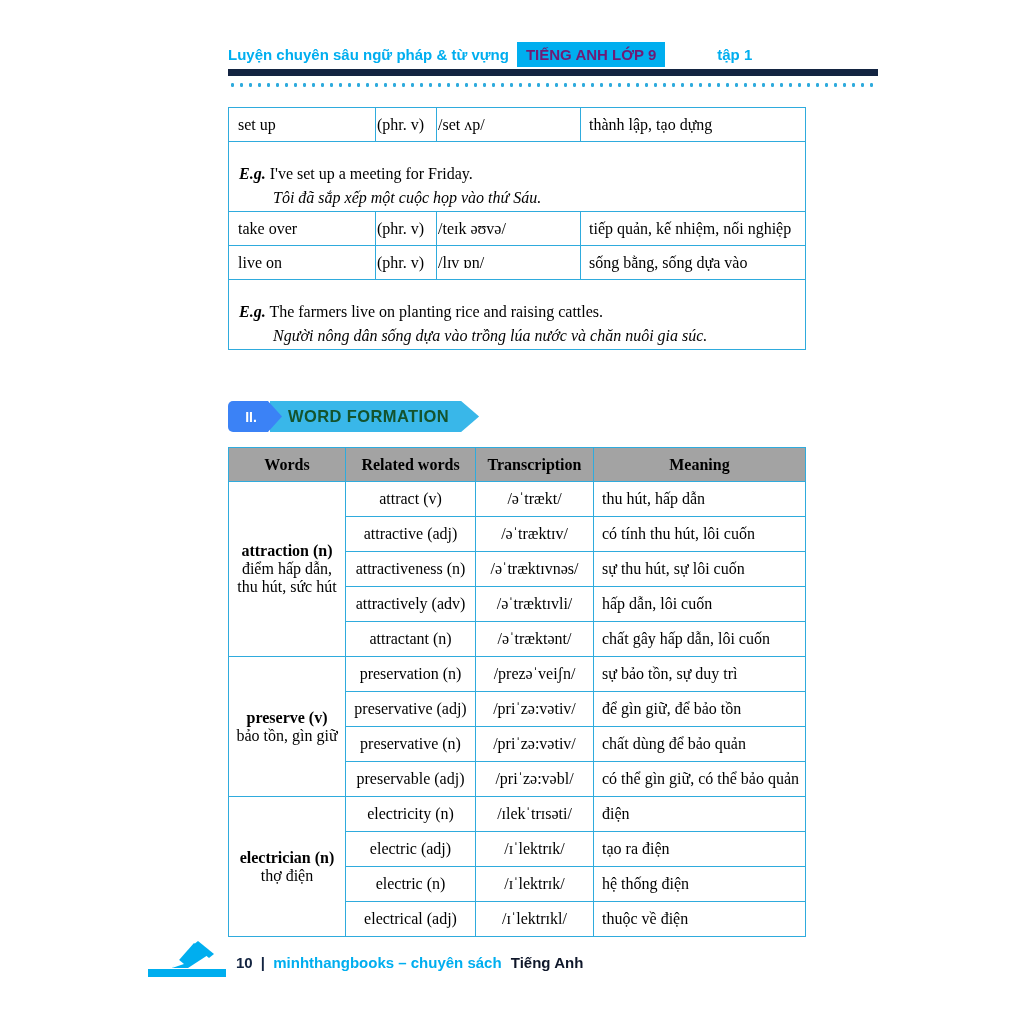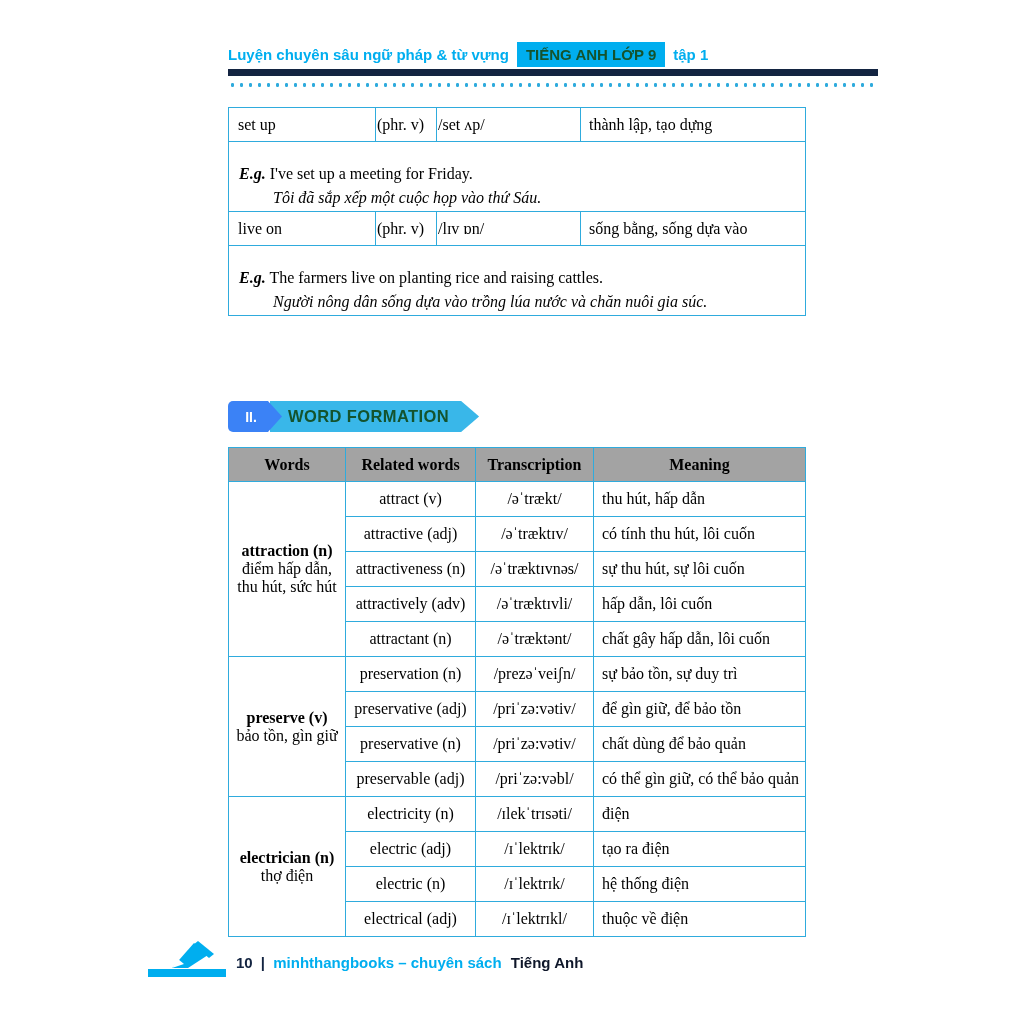--- a/index.html
+++ b/index.html
@@ -3,22 +3,22 @@
 <meta charset="utf-8">
 <style>
   html,body{margin:0;padding:0;background:#fff;}
   .page{position:relative;width:1024px;height:1024px;background:#ffffff;overflow:hidden;
         font-family:"Liberation Serif","DejaVu Serif",serif;color:#000;}
 
   
   .hdr{position:absolute;top:42px;left:228px;display:flex;align-items:center;gap:8px;
        font-family:"Liberation Sans","DejaVu Sans",sans-serif;font-weight:bold;}
   .hdr-tagline{color:#00aeef;font-size:15px;}
-  .hdr-badge{background:#00aeef;color:#14532d;font-size:15px;padding:4px 9px;}
-  .hdr-vol{color:#00aeef;font-size:15px;}
+  .hdr-badge{background:#00aeef;color:#701a75;font-size:15px;padding:4px 9px;}
+  .hdr-vol{color:#00aeef;font-size:15px;margin-left:44px;}
   .hdr-bar{position:absolute;top:69px;left:228px;width:650px;height:7px;background:#132441;}
   .hdr-dots{position:absolute;top:82px;left:228px;width:650px;height:6px;
             background-image:radial-gradient(circle,#2fabdd 1.7px,transparent 2px);
             background-size:9px 6px;background-repeat:repeat-x;}
 
   
   table{border-collapse:collapse;table-layout:fixed;width:577px;}
   td,th{border:1.5px solid #2fabdd;font-size:16px;overflow:hidden;}
   .t1{position:absolute;top:107px;left:228px;}
   .t1 .word-row td{height:31px;}
@@ -85,20 +85,26 @@
         <td class="c-pos">(phr. v)</td>
         <td class="c-trans">/set ʌp/</td>
         <td class="c-meaning">thành lập, tạo dựng</td>
       </tr>
       <tr class="eg-row">
         <td colspan="4">
           <div class="eg1"><span class="eg-label">E.g.</span>
             <span>I've set up a meeting for Friday.</span></div>
           <div class="eg-vi">Tôi đã sắp xếp một cuộc họp vào thứ Sáu.</div>
         </td>
+      </tr>
+      <tr class="word-row">
+        <td class="c-word">take over</td>
+        <td class="c-pos">(phr. v)</td>
+        <td class="c-trans">/teɪk əʊvə/</td>
+        <td class="c-meaning">tiếp quản, kế nhiệm, nối nghiệp</td>
       </tr>
       <tr class="word-row">
         <td class="c-word">live on</td>
         <td class="c-pos">(phr. v)</td>
         <td class="c-trans">/lɪv ɒn/</td>
         <td class="c-meaning">sống bằng, sống dựa vào</td>
       </tr>
       <tr class="eg-row">
         <td colspan="4">
           <div class="eg1"><span class="eg-label">E.g.</span>

